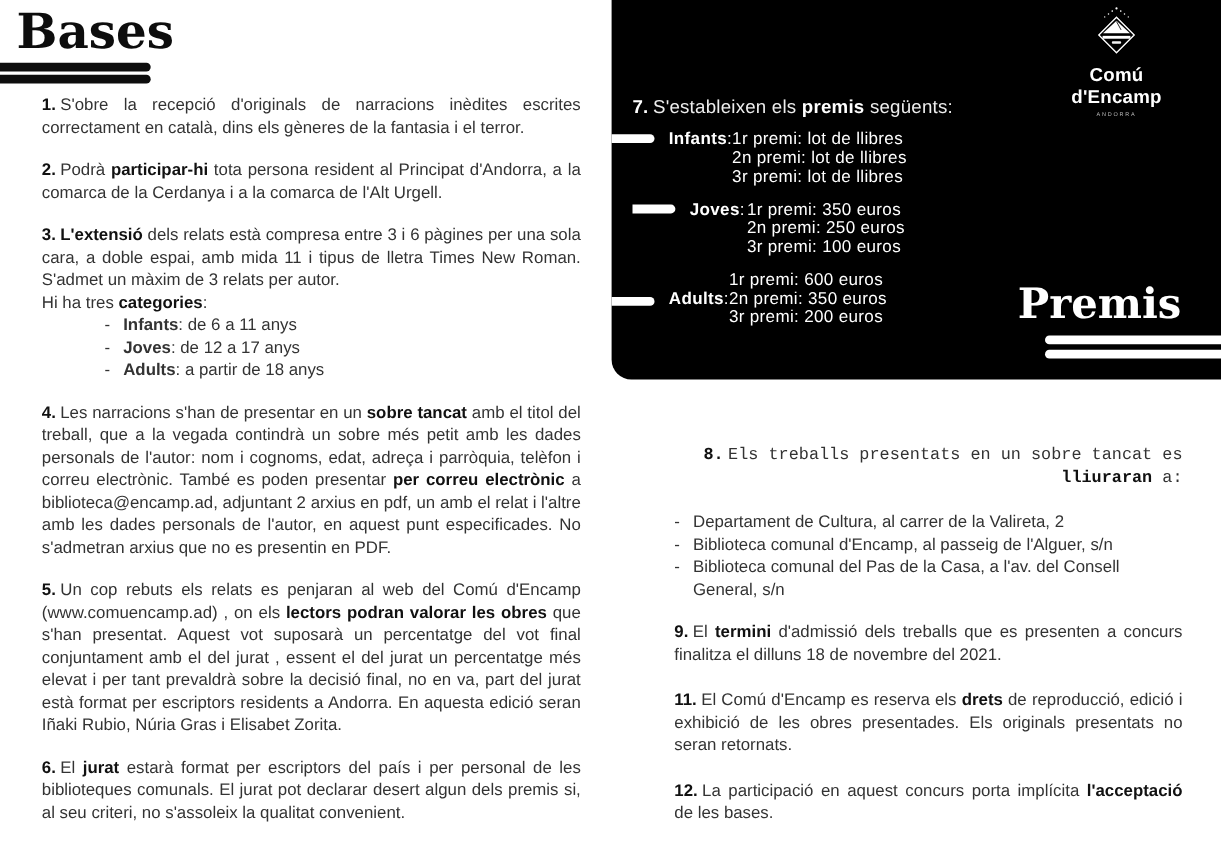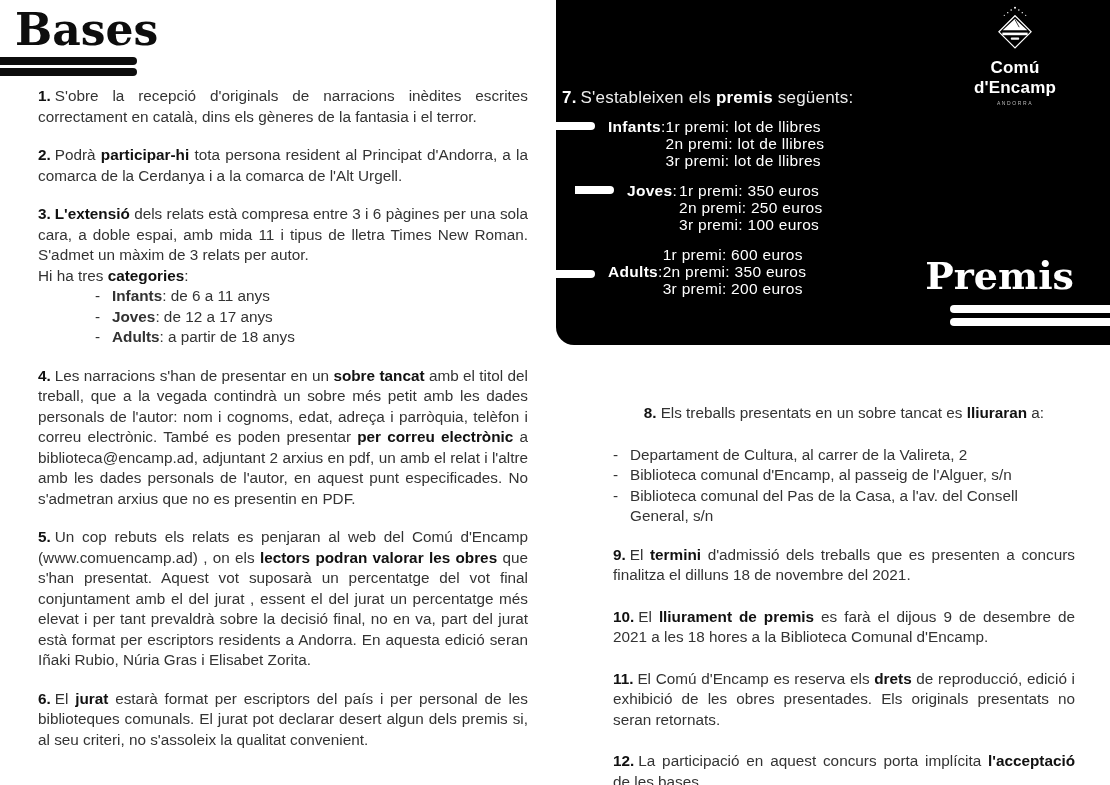--- a/index.html
+++ b/index.html
@@ -30,21 +30,21 @@
   .plist-item{display:flex;}
   .plist-item .dash{width:17px;flex:0 0 17px;}
   
   .panel{
     position:absolute;left:556px;top:0;width:554px;height:345px;
     background:#000;border-bottom-left-radius:18px;color:#fff;
   }
   .logo{position:absolute;left:399px;top:4px;width:120px;text-align:center;}
   .logo-name{font-size:17px;font-weight:bold;color:#fff;margin-top:2px;letter-spacing:0.2px;}
   .logo-sub{font-size:5px;color:#bbb;letter-spacing:1.6px;margin-top:2px;}
-  .panel-intro{position:absolute;left:6px;top:88px;font-size:17px;color:#ededed;letter-spacing:0.2px;}
+  .panel-intro{position:absolute;left:19px;top:88px;font-size:17px;color:#ededed;letter-spacing:0.2px;}
   .panel-intro b{color:#fff;}
   .prize-group{position:absolute;left:0;display:flex;font-size:15.5px;line-height:17px;letter-spacing:0.3px;}
   .prize-bar{flex:0 0 39px;height:8px;background:#fff;border-radius:0 4px 4px 0;margin:4px 13px 0 0;}
   .prize-label{font-weight:bold;color:#fff;min-width:52px;white-space:nowrap;}
   .prize-label .colon{font-weight:normal;}
   .prize-lines{color:#ffffff;}
   .premis-title{
     position:absolute;right:36px;top:257px;
     font-family:"DejaVu Serif",serif;font-weight:800;font-size:38px;line-height:1;color:#fff;
   }
@@ -135,32 +135,31 @@
         </div>
       </div>
     </div>
 
   <div class="premis-title">Premis</div>
   <div class="premis-bar b1"></div>
   <div class="premis-bar b2"></div>
 </div>
 
 <div id="right-col" class="col">
-    <div class="para no-gap" style="text-align: center;"><span class="num">8.</span><span>Els treballs presentats en un sobre tancat es </span><b>lliuraran</b><span> a:</span></div>
+    <div class="para no-gap" style="text-align: right; font-family: Liberation Mono, monospace;"><span class="num">8.</span><span>Els treballs presentats en un sobre tancat es </span><b>lliuraran</b><span> a:</span></div>
     <div class="plist">
       <div class="plist-item">
         <span class="dash">-</span>
         <span><span>Departament de Cultura, al carrer de la Valireta, 2</span></span>
       </div>
       <div class="plist-item">
         <span class="dash">-</span>
         <span><span>Biblioteca comunal d'Encamp, al passeig de l'Alguer, s/n</span></span>
       </div>
       <div class="plist-item">
         <span class="dash">-</span>
         <span><span>Biblioteca comunal del Pas de la Casa, a l'av. del Consell General, s/n</span></span>
       </div>
     </div>
     <div class="para"><span class="num">9.</span><span>El </span><b>termini</b><span> d'admissió dels treballs que es presenten a concurs finalitza el dilluns 18 de novembre del 2021.</span></div>
-    <div class="para"><span class="num">10.</span><span>El </span><b>lliurament de premis</b><span> es farà el dijous 9 de desembre de 2021 a les 18 hores a la Biblioteca Comunal d'Encamp.</span></div>
     <div class="para"><span class="num">11.</span><span>El Comú d'Encamp es reserva els </span><b>drets</b><span> de reproducció, edició i exhibició de les obres presentades. Els originals presentats no seran retornats.</span></div>
     <div class="para"><span class="num">12.</span><span>La participació en aquest concurs porta implícita </span><b>l'acceptació</b><span> de les bases.</span></div>
   </div>
 
 </body></html>

